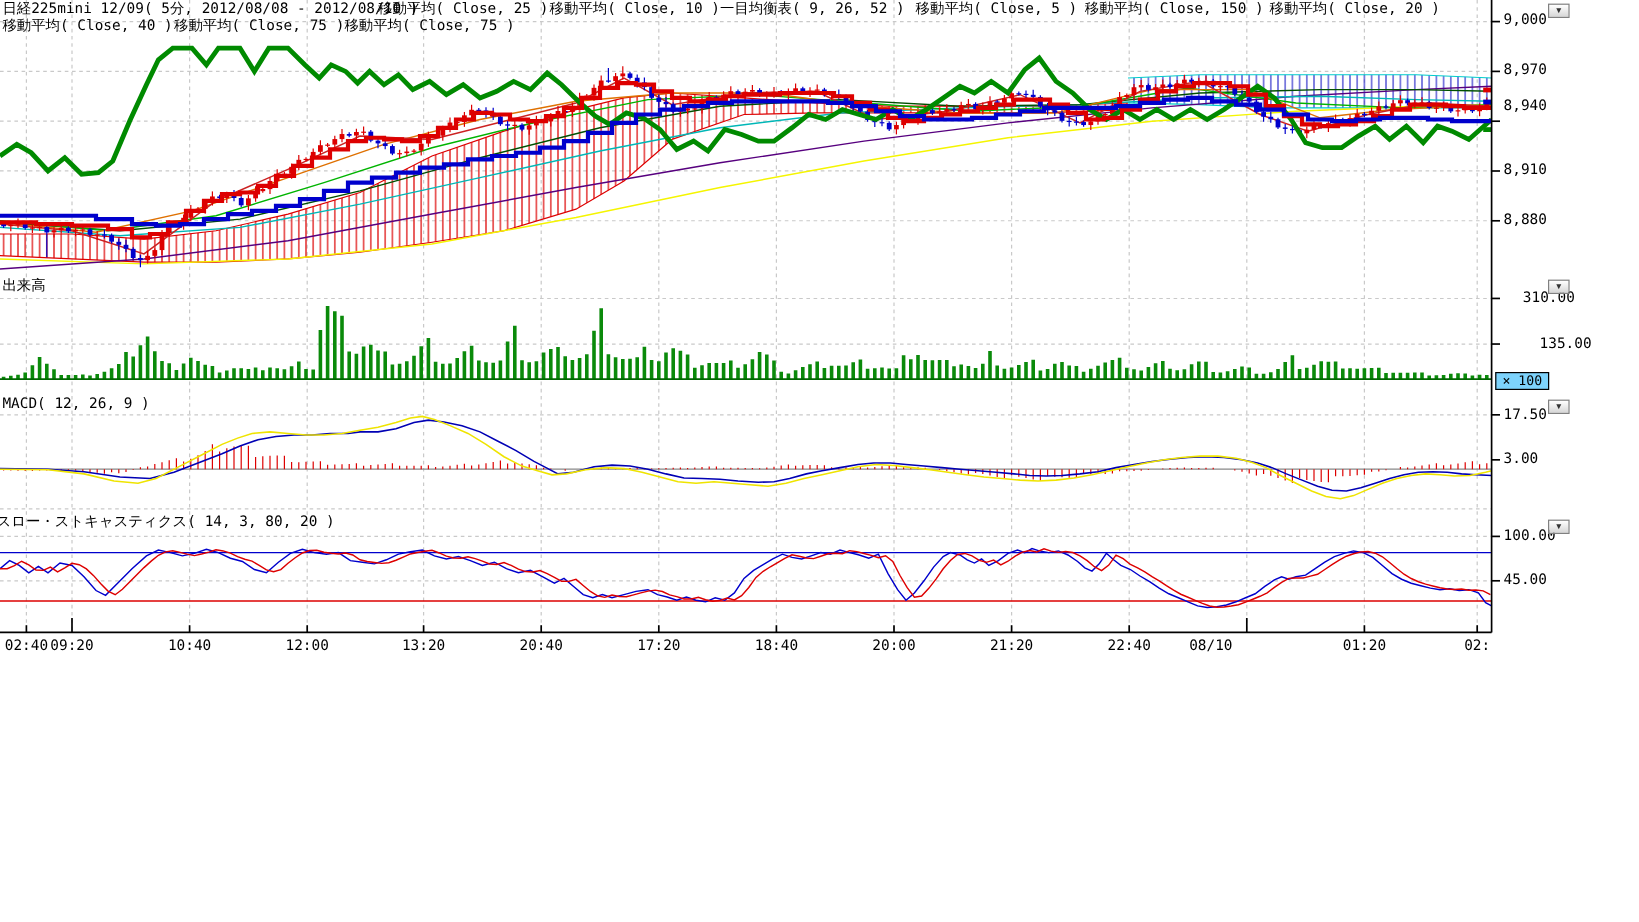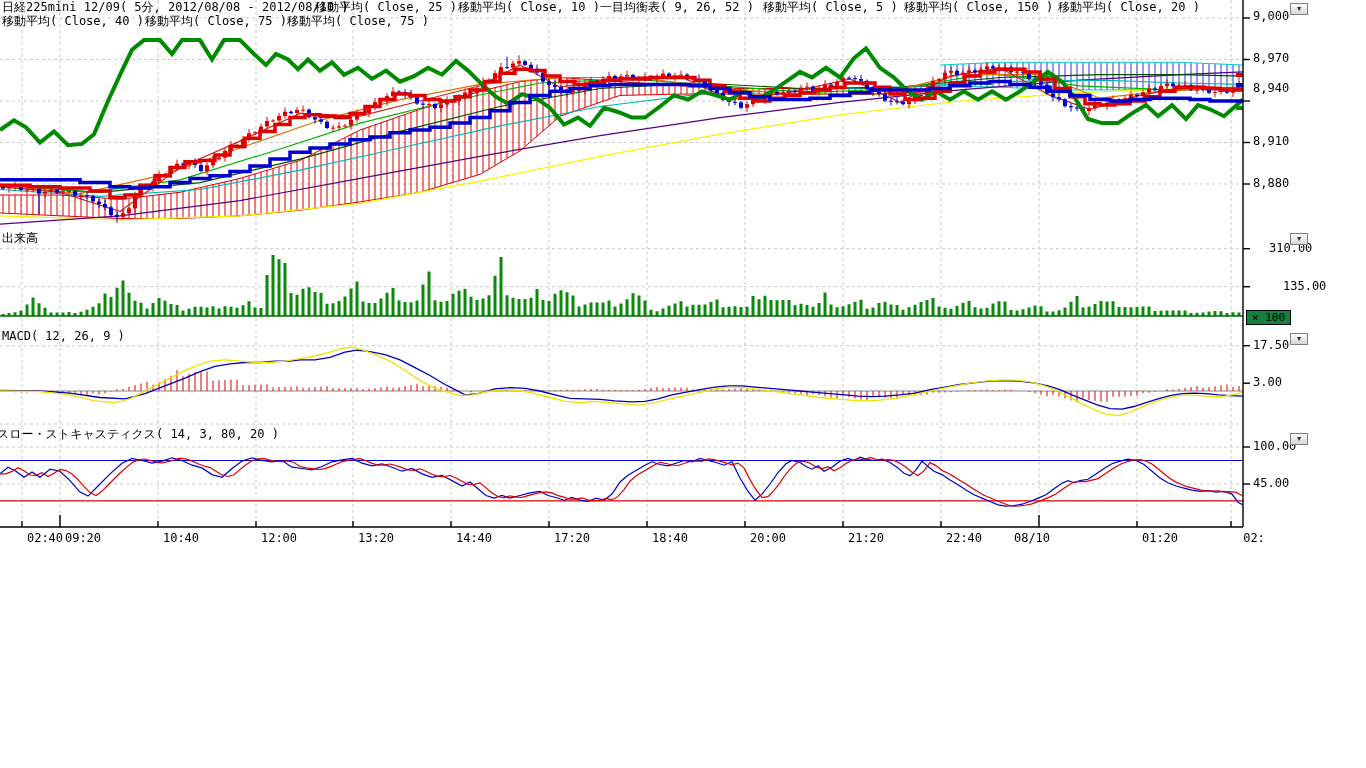--- a/index.html
+++ b/index.html
@@ -1,24 +1,24 @@
 <!DOCTYPE html>
 <html><head>
 <meta charset="utf-8">
 <style>
   html,body{margin:0;padding:0;background:#fff;}
   .screen{position:relative;width:1366px;height:768px;background:#ffffff;overflow:hidden;
           font-family:"DejaVu Sans Mono","Liberation Mono",monospace;}
   .lbl{position:absolute;font-size:12px;line-height:13px;color:#000;white-space:pre;}
-  .ctr{transform:translateX(-50%);margin-left:23px;}
+  .ctr{transform:translateX(-50%);}
   svg{position:absolute;left:0;top:0;}
   .dd{position:absolute;width:18px;height:12px;box-sizing:border-box;border:1px solid #808080;
       background:linear-gradient(#ffffff,#d6d6d6);display:flex;align-items:center;justify-content:center;
       font-size:7px;line-height:7px;color:#333;cursor:pointer;}
-  .mult{position:absolute;box-sizing:border-box;border:1px solid #000;background:#15803d;
+  .mult{position:absolute;box-sizing:border-box;border:1px solid #000;background:#7dd3fc;
         font-size:11px;line-height:13px;padding:0 5px;color:#000;}
 </style>
 </head>
 <body>
 
 <div class="screen">
   <svg width="1366" height="768" viewBox="0 0 1366 768">
       <defs>
         <pattern id="hatchR" width="6" height="4" patternUnits="userSpaceOnUse">
           <path d="M3,0V4" stroke="#dd0000" stroke-width="1"></path>
@@ -575,21 +575,21 @@
       <div class="lbl" style="left: 1283px; top: 280px;">135.00</div>
       <div class="lbl" style="left: 1253px; top: 339px;">17.50</div>
       <div class="lbl" style="left: 1253px; top: 376px;">3.00</div>
       <div class="lbl" style="left: 1253px; top: 440px;">100.00</div>
       <div class="lbl" style="left: 1253px; top: 477px;">45.00</div>
       <div class="lbl ctr" style="left: 22px; top: 532px;">02:40</div>
       <div class="lbl ctr" style="left: 60px; top: 532px;">09:20</div>
       <div class="lbl ctr" style="left: 158px; top: 532px;">10:40</div>
       <div class="lbl ctr" style="left: 256px; top: 532px;">12:00</div>
       <div class="lbl ctr" style="left: 353px; top: 532px;">13:20</div>
-      <div class="lbl ctr" style="left: 451px; top: 532px;">14:40</div>
+      <div class="lbl ctr" style="left: 451px; top: 532px;">20:40</div>
       <div class="lbl ctr" style="left: 549px; top: 532px;">17:20</div>
       <div class="lbl ctr" style="left: 647px; top: 532px;">18:40</div>
       <div class="lbl ctr" style="left: 745px; top: 532px;">20:00</div>
       <div class="lbl ctr" style="left: 843px; top: 532px;">21:20</div>
       <div class="lbl ctr" style="left: 941px; top: 532px;">22:40</div>
       <div class="lbl ctr" style="left: 1009px; top: 532px;">08/10</div>
       <div class="lbl ctr" style="left: 1137px; top: 532px;">01:20</div>
       <div class="lbl ctr" style="left: 1231px; top: 532px;">02:</div>
       <div class="dd" style="left: 1290px; top: 3px;">▼</div>
       <div class="dd" style="left: 1290px; top: 233px;">▼</div>

